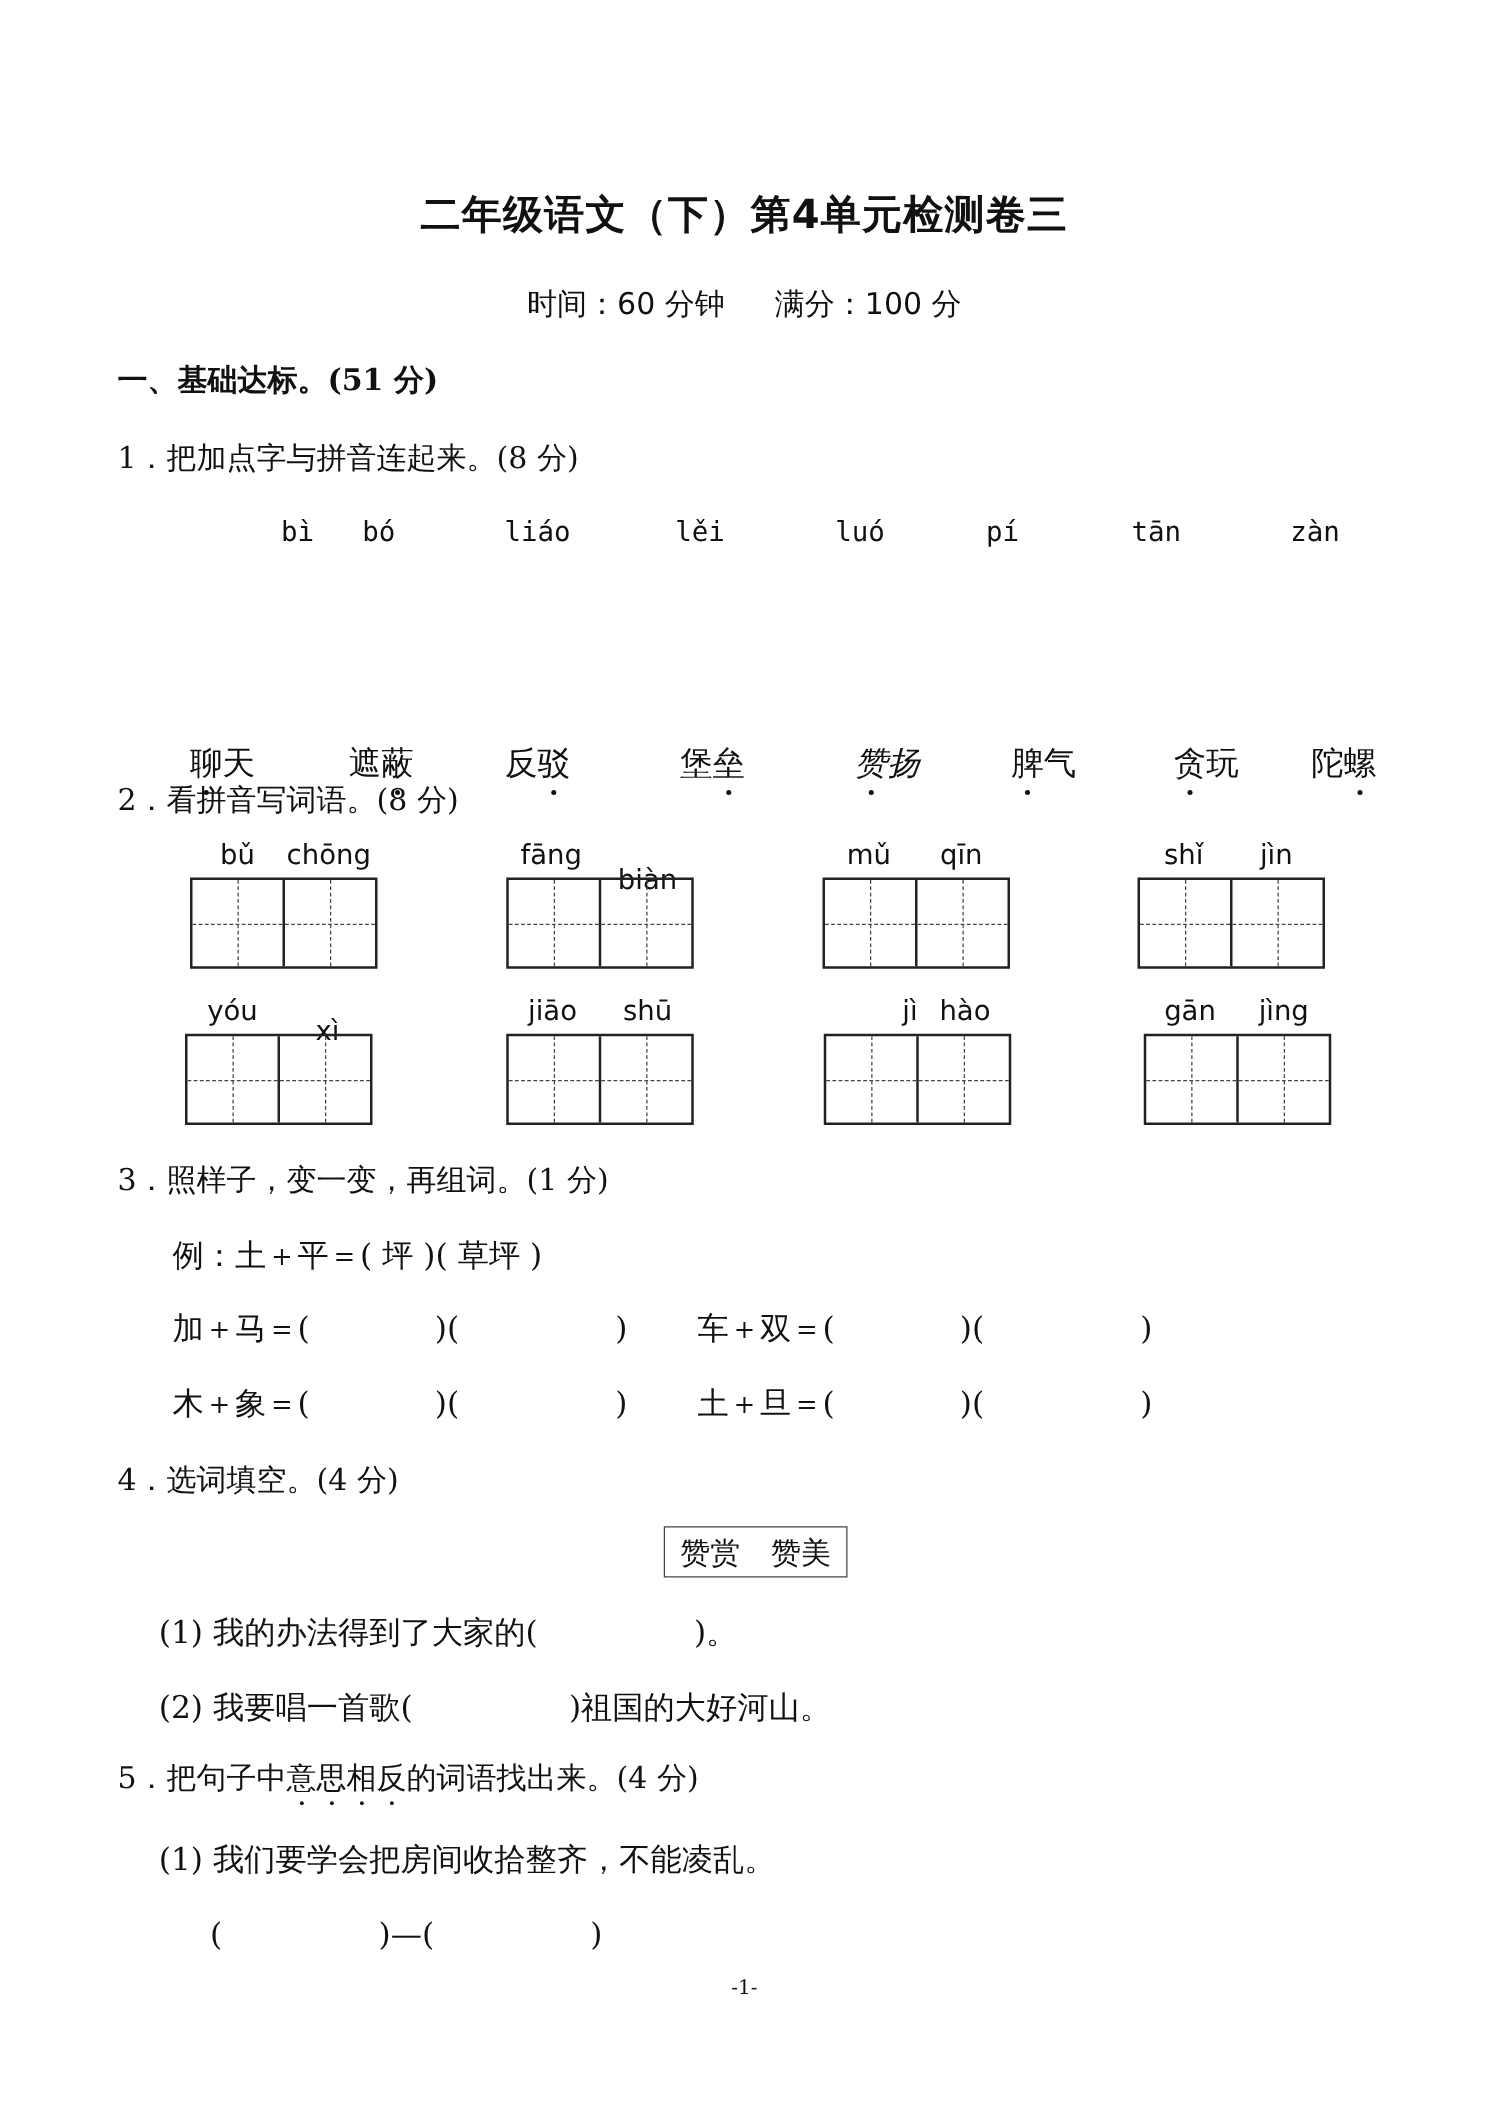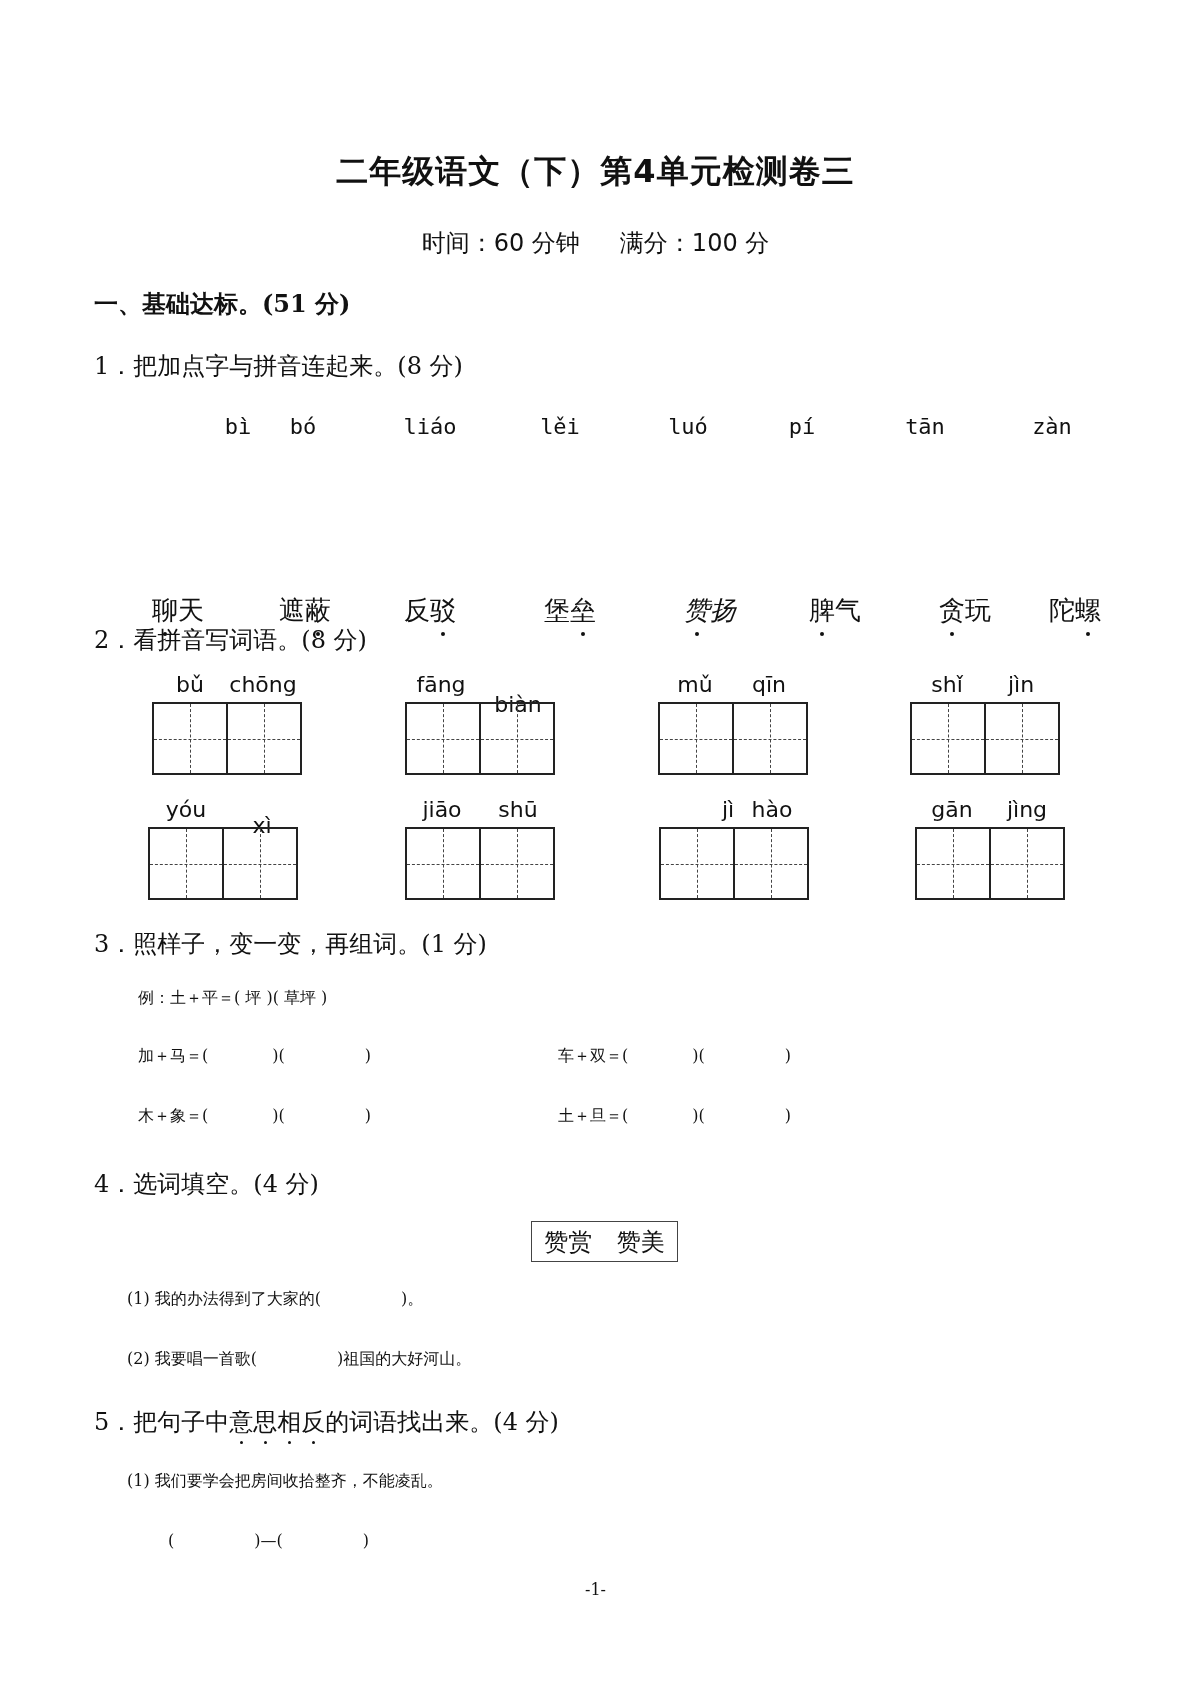--- a/index.html
+++ b/index.html
@@ -17,21 +17,21 @@
   .word1 { top:556px; font-size:26px; transform:translateX(-50%);margin-top:37px; }
   .dotted { position:relative; display:inline-block; }
   .dotted::after { content:""; position:absolute; left:50%; bottom:-8px; width:4px; height:4px;
                    margin-left:-2px; background:#111; border-radius:50%; }
   .py2 { font-size:22px; font-family:"DejaVu Sans","Liberation Sans",sans-serif; transform:translateX(-50%); }
   .grid { position:absolute; width:150px; height:73px; border:2px solid #222; box-sizing:border-box; display:flex; }
   .cell { flex:1; position:relative; box-sizing:border-box; }
   .cell + .cell { border-left:2px solid #222; }
   .cell::before { content:""; position:absolute; left:50%; top:0; bottom:0; border-left:1.5px dashed #444; }
   .cell::after { content:""; position:absolute; top:50%; left:0; right:0; border-top:1.5px dashed #444; }
-  .line { font-size:16px; }
+  .line { font-size:25px; }
   .word-box { position:absolute; left:531px; top:1221px; width:147px; height:41px; border:1.5px solid #444;
               box-sizing:border-box; font-size:24px; display:flex; align-items:center; justify-content:space-around; }
   .sub-dots { position:relative; display:inline-block; }
   .sub-dots::after { content:""; position:absolute; left:50%; bottom:-6px; width:3px; height:3px;
                      margin-left:-1.5px; background:#111; border-radius:50%; }
   .pagenum { left:0; width:1191px; text-align:center; top:1580px; font-size:16px; }
 </style>
 </head>
 <body>
 

